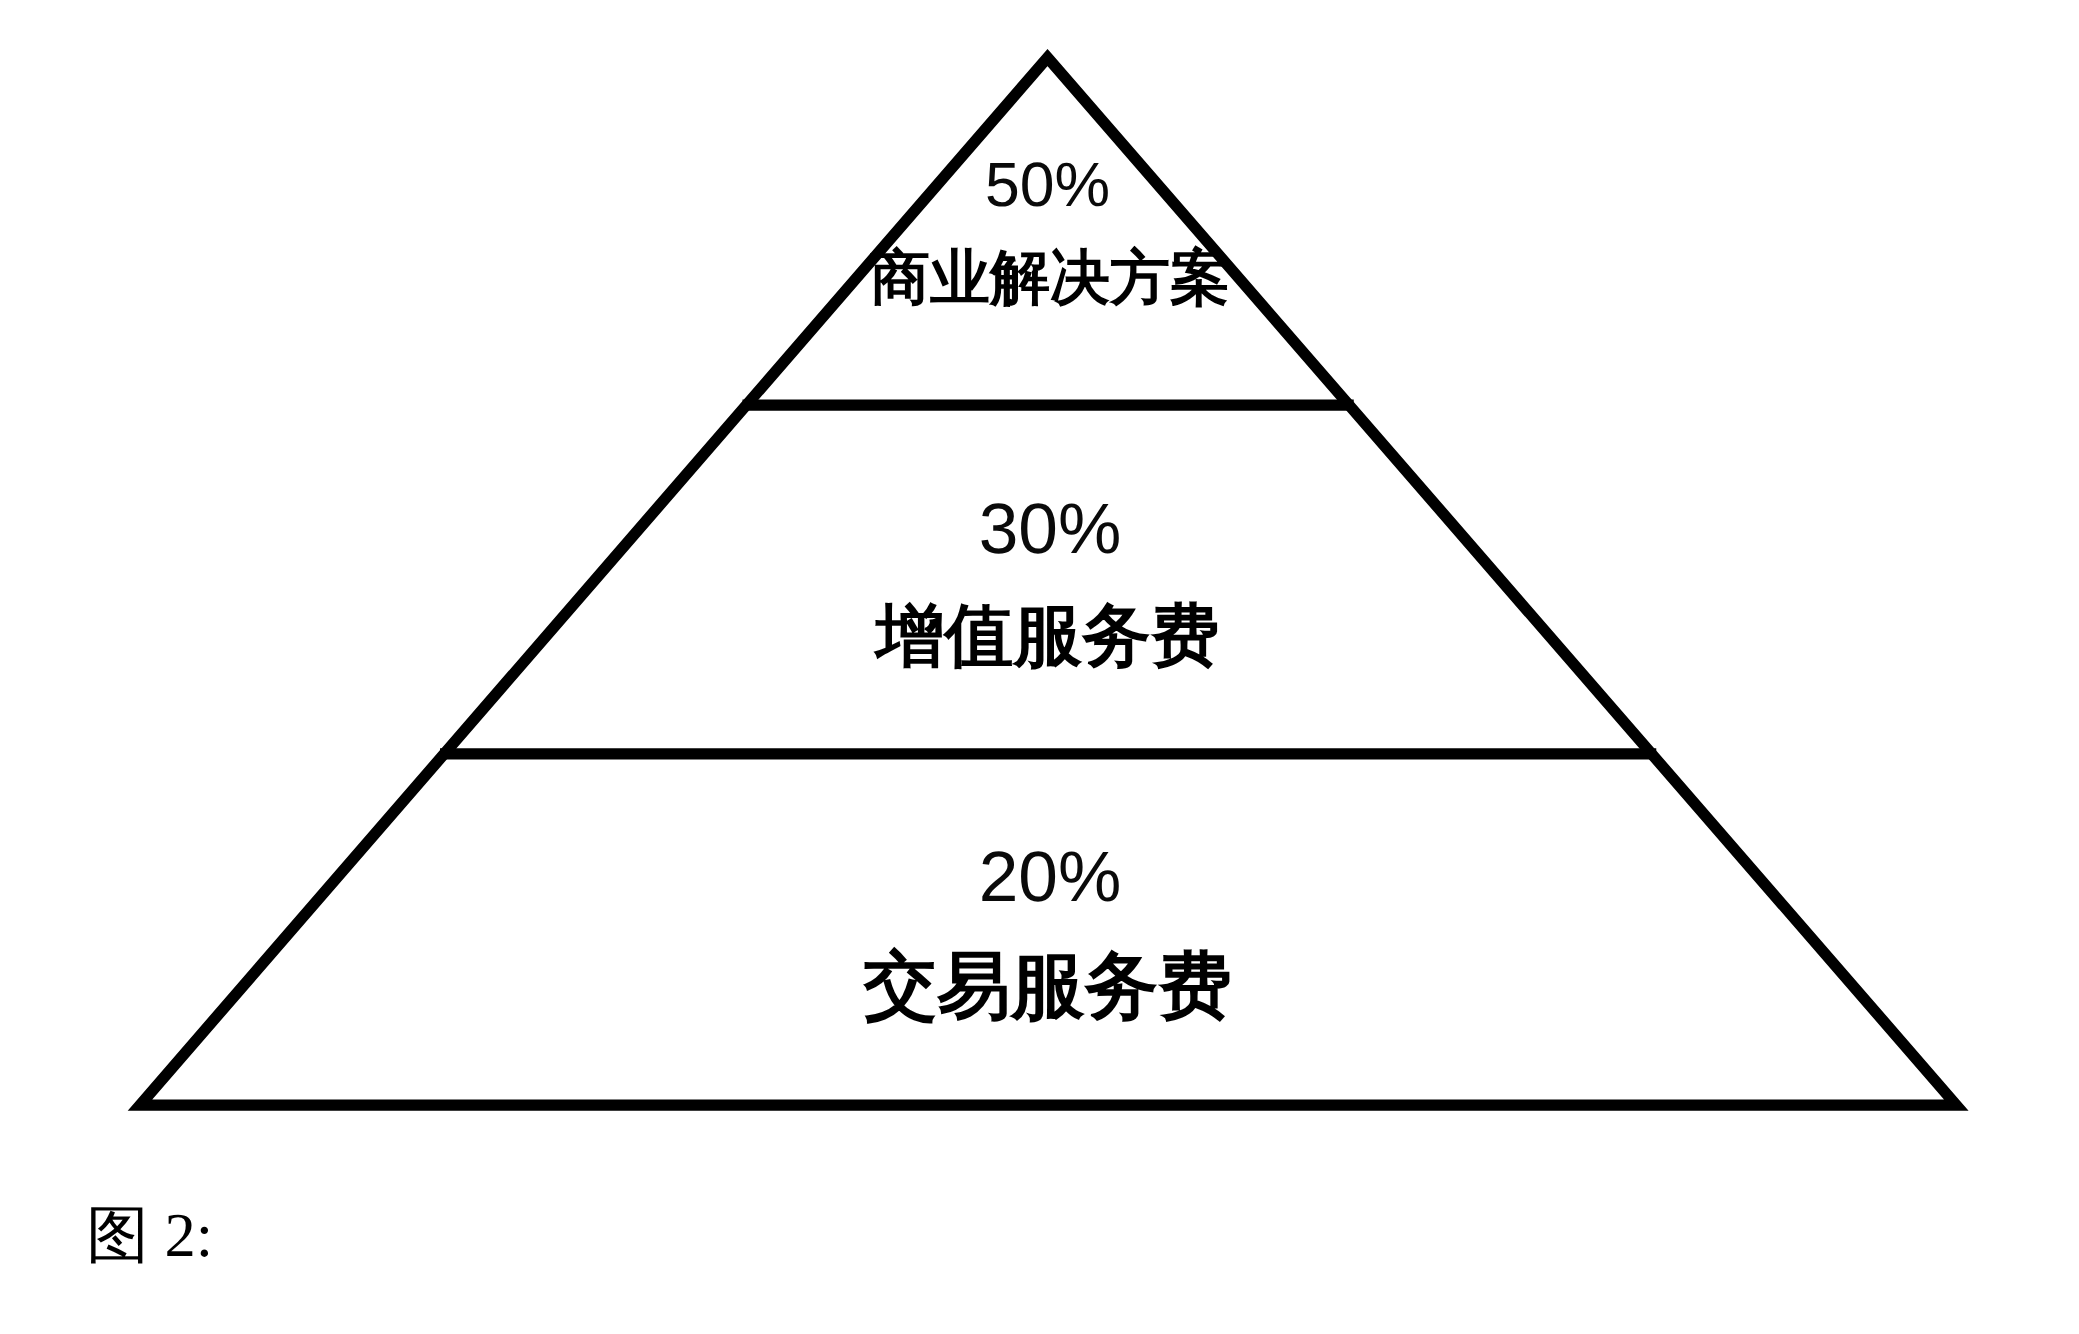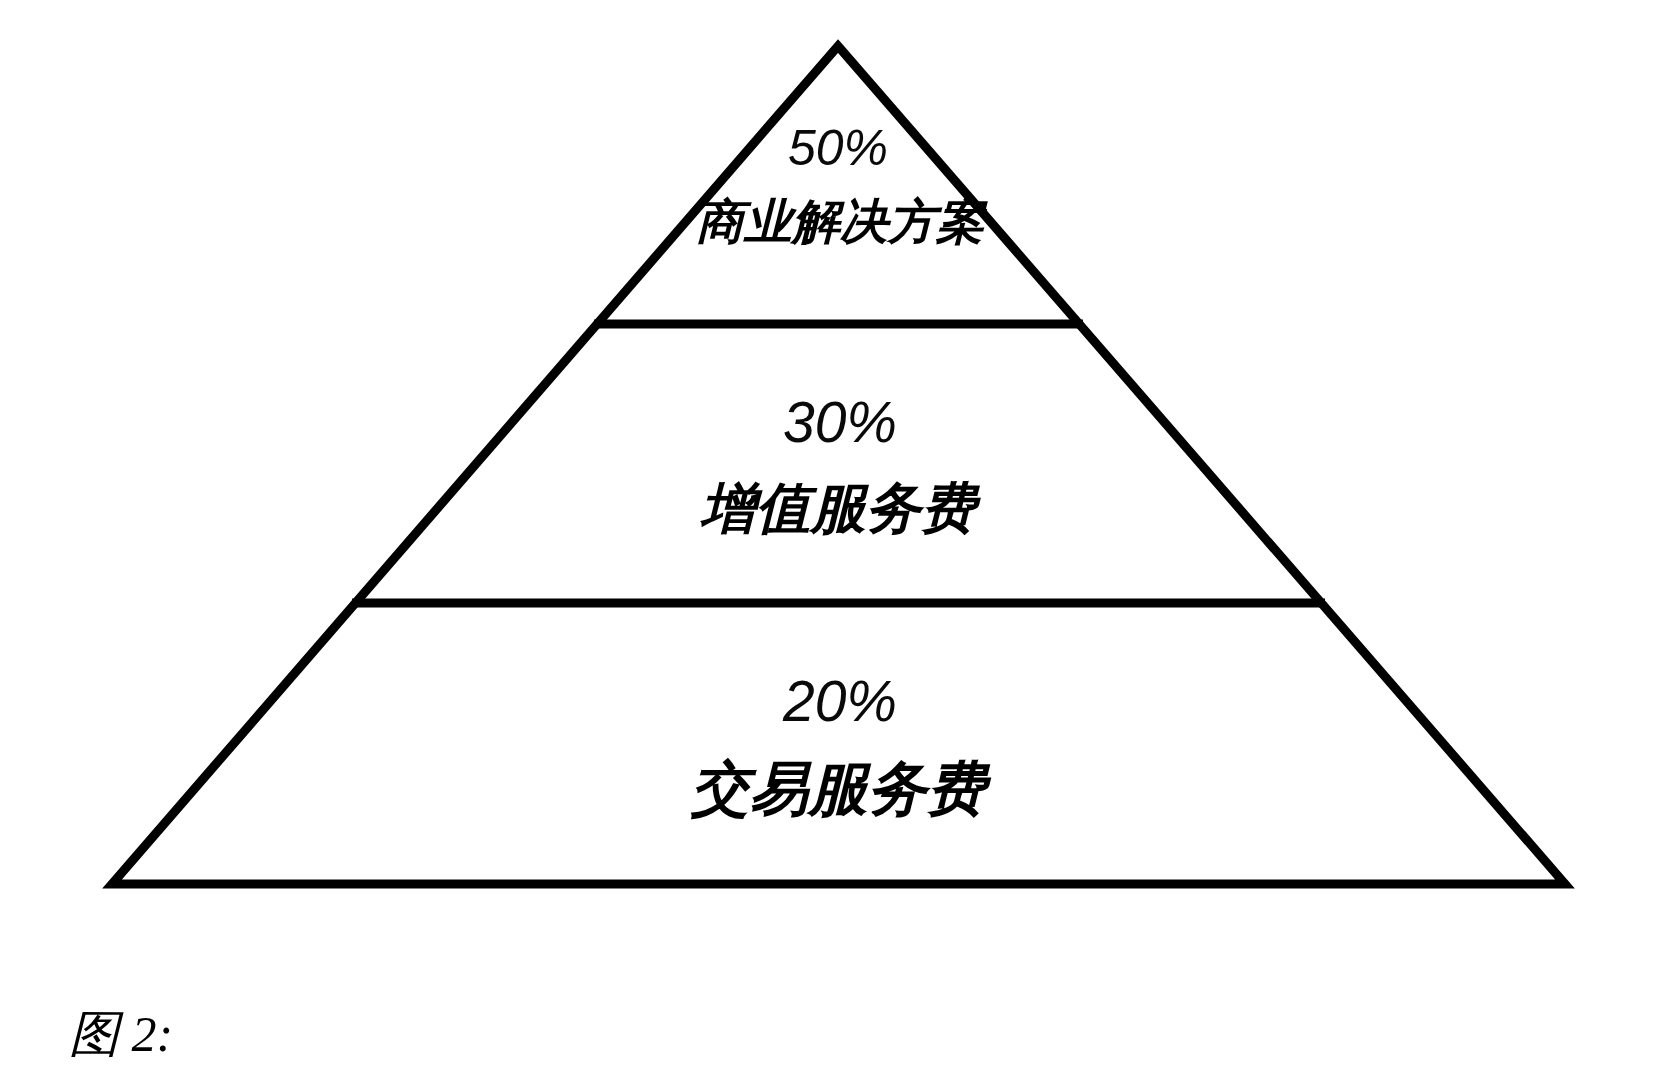--- a/index.html
+++ b/index.html
@@ -12,21 +12,20 @@
     height: 1067px;
     position: relative;
     overflow: hidden;
     font-family: "Liberation Sans", sans-serif;
   }
   .figure-wrap {
     position: absolute;
     left: 0; top: 0;
     width: 1663px;
     height: 1067px;
-    font-style: italic;
   }
   svg.pyramid {
     position: absolute;
     left: 0; top: 0;
     display: block;
   }
   text.pct {
     font-family: "Liberation Sans", "DejaVu Sans", sans-serif;
     font-weight: 400;
     fill: #0a0a0a;
@@ -43,21 +42,20 @@
     left: 69px;
     top: 958px;
     display: flex;
     align-items: baseline;
     gap: 37px;
     font-family: "Liberation Serif", "DejaVu Serif", serif;
     font-size: 50px;
     line-height: 1.2;
     color: #000000;
     white-space: nowrap;
-    margin-top: 46px;
   }
 </style>
 </head>
 <body>
 
 <div class="figure-wrap">
 
   <svg class="pyramid" width="1663" height="1067" viewBox="0 0 1663 1067" xmlns="http://www.w3.org/2000/svg">
 
     <polygon points="838,46 1565,884 112,884" fill="#ffffff" stroke="#000000" stroke-width="9" stroke-linejoin="miter"></polygon>

